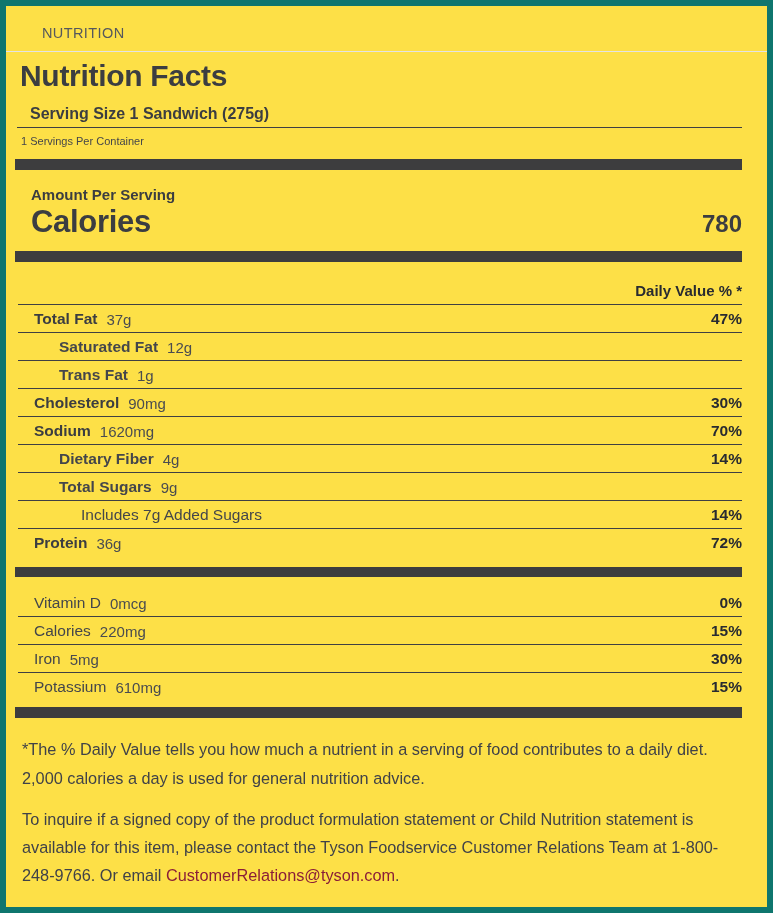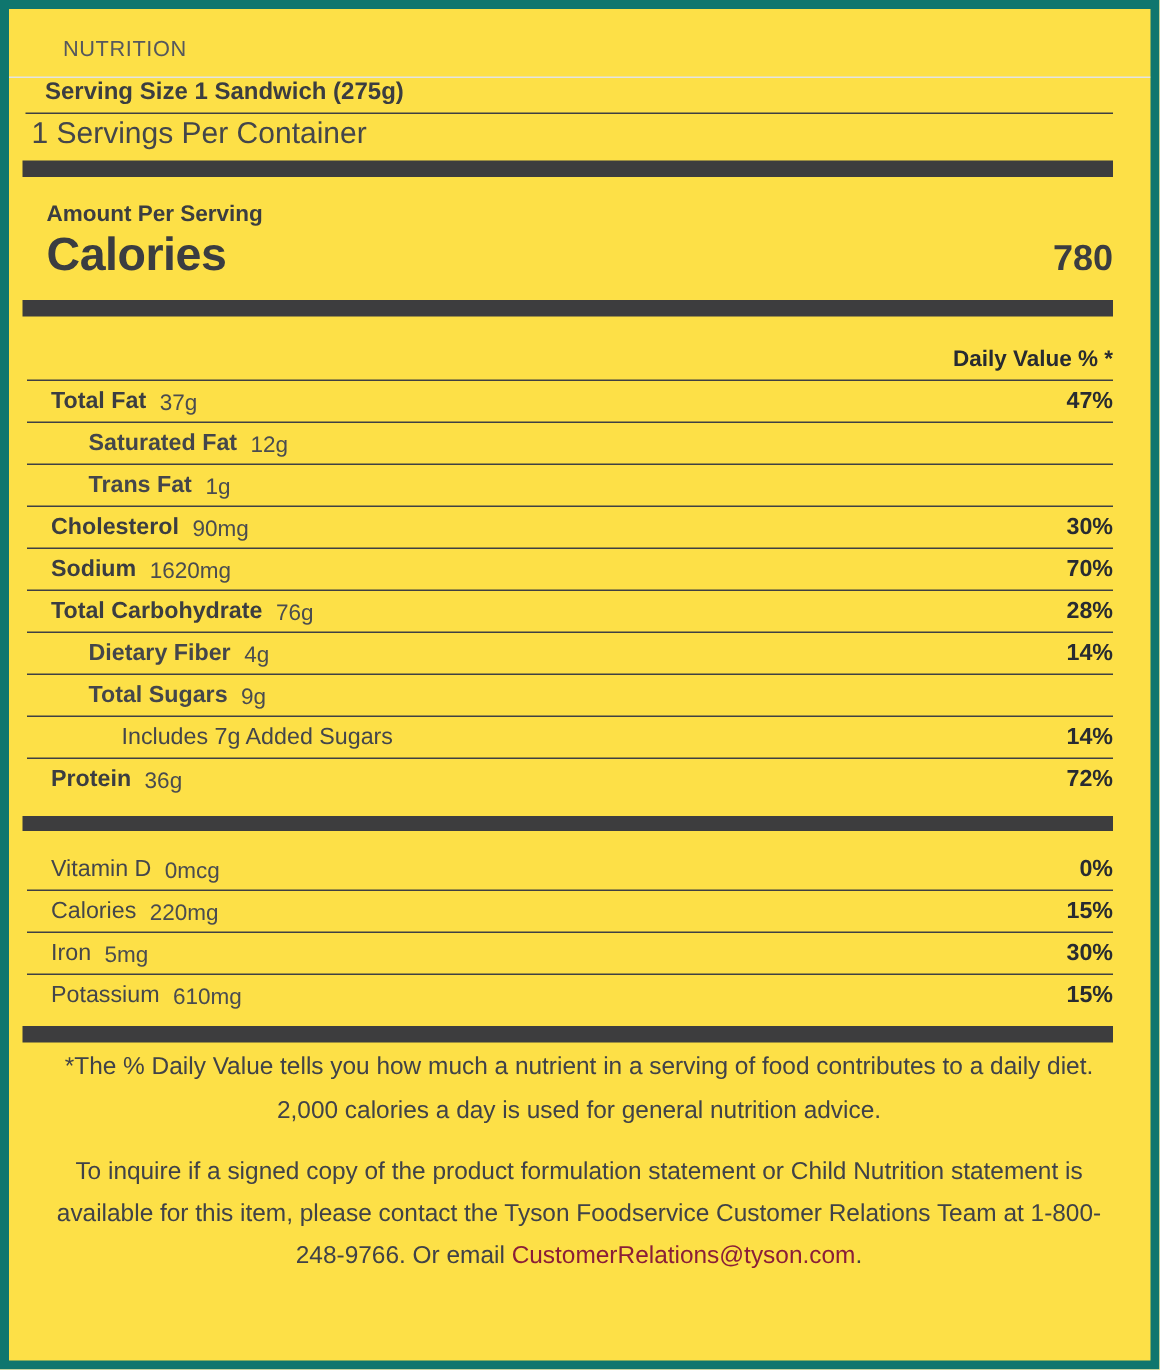--- a/index.html
+++ b/index.html
@@ -28,33 +28,33 @@
   }
   .title {
     margin: 7px 0 0 14px;
     font-size: 30px;
     line-height: 34px;
     font-weight: 700;
     letter-spacing: -0.3px;
     color: #3b3d41;
   }
   .serving-size {
-    margin: 1px 0 0 24px;
+    margin: 12px 0 0 24px;
     font-size: 16px;
     line-height: 17px;
     font-weight: 700;
     color: #3b3d41;
   }
   .rule-dark {
     border-top: 1.5px solid #3e3f42;
     margin: 5px 25px 0 11px;
   }
   .servings-per {
     margin: 4px 0 0 15px;
-    font-size: 20px;
+    font-size: 11px;
     line-height: 18px;
     color: #44464b;
   }
   .bar {
     height: 11px;
     background: var(--bar, #3d3d3e);
     margin: 9px 25px 0 9px;
   }
   .bar.cal-top { margin-top: 9px; }
   .bar.cal-bottom { margin-top: 10px; }
@@ -109,41 +109,41 @@
     font-size: 15px;
     color: #4a4c50;
   }
   .dv {
     margin-left: auto;
     font-weight: 700;
     font-size: 15.5px;
     color: #282b31;
   }
   .footnote {
-    margin: 2px 25px 0 16px;
+    margin: 17px 25px 0 16px;
     width: 728px;
     font-size: 16.3px;
     line-height: 29px;
     color: #404248;
-    text-align: center;
   }
   .footnote.contact { margin-top: 12px; line-height: 28px; }
   .email-link {
     color: var(--link, #8a1e38);
     text-decoration: none;
     cursor: pointer;
   }
 </style>
 </head>
 <body>
 
 <div class="label">
 
   <div class="panel-header">NUTRITION</div>
 
+  <h1 class="title">Nutrition Facts</h1>
 
   <div class="serving-size">Serving Size 1 Sandwich (275g)</div>
 
   <div class="rule-dark"></div>
 
   <div class="servings-per">1 Servings Per Container</div>
 
   <div class="bar cal-top"></div>
 
   <div class="aps">Amount Per Serving</div>
@@ -174,25 +174,20 @@
       <div class="row indent0 bold">
         <span class="name">Cholesterol</span>
         <span class="amount">90mg</span>
         <span class="dv">30%</span>
       </div>
       <div class="row indent0 bold">
         <span class="name">Sodium</span>
         <span class="amount">1620mg</span>
         <span class="dv">70%</span>
       </div>
-      <div class="row indent0 bold">
-        <span class="name">Total Carbohydrate</span>
-        <span class="amount">76g</span>
-        <span class="dv">28%</span>
-      </div>
       <div class="row indent1">
         <span class="name">Dietary Fiber</span>
         <span class="amount">4g</span>
         <span class="dv">14%</span>
       </div>
       <div class="row indent1">
         <span class="name">Total Sugars</span>
         <span class="amount">9g</span>
       </div>
       <div class="row indent2">

